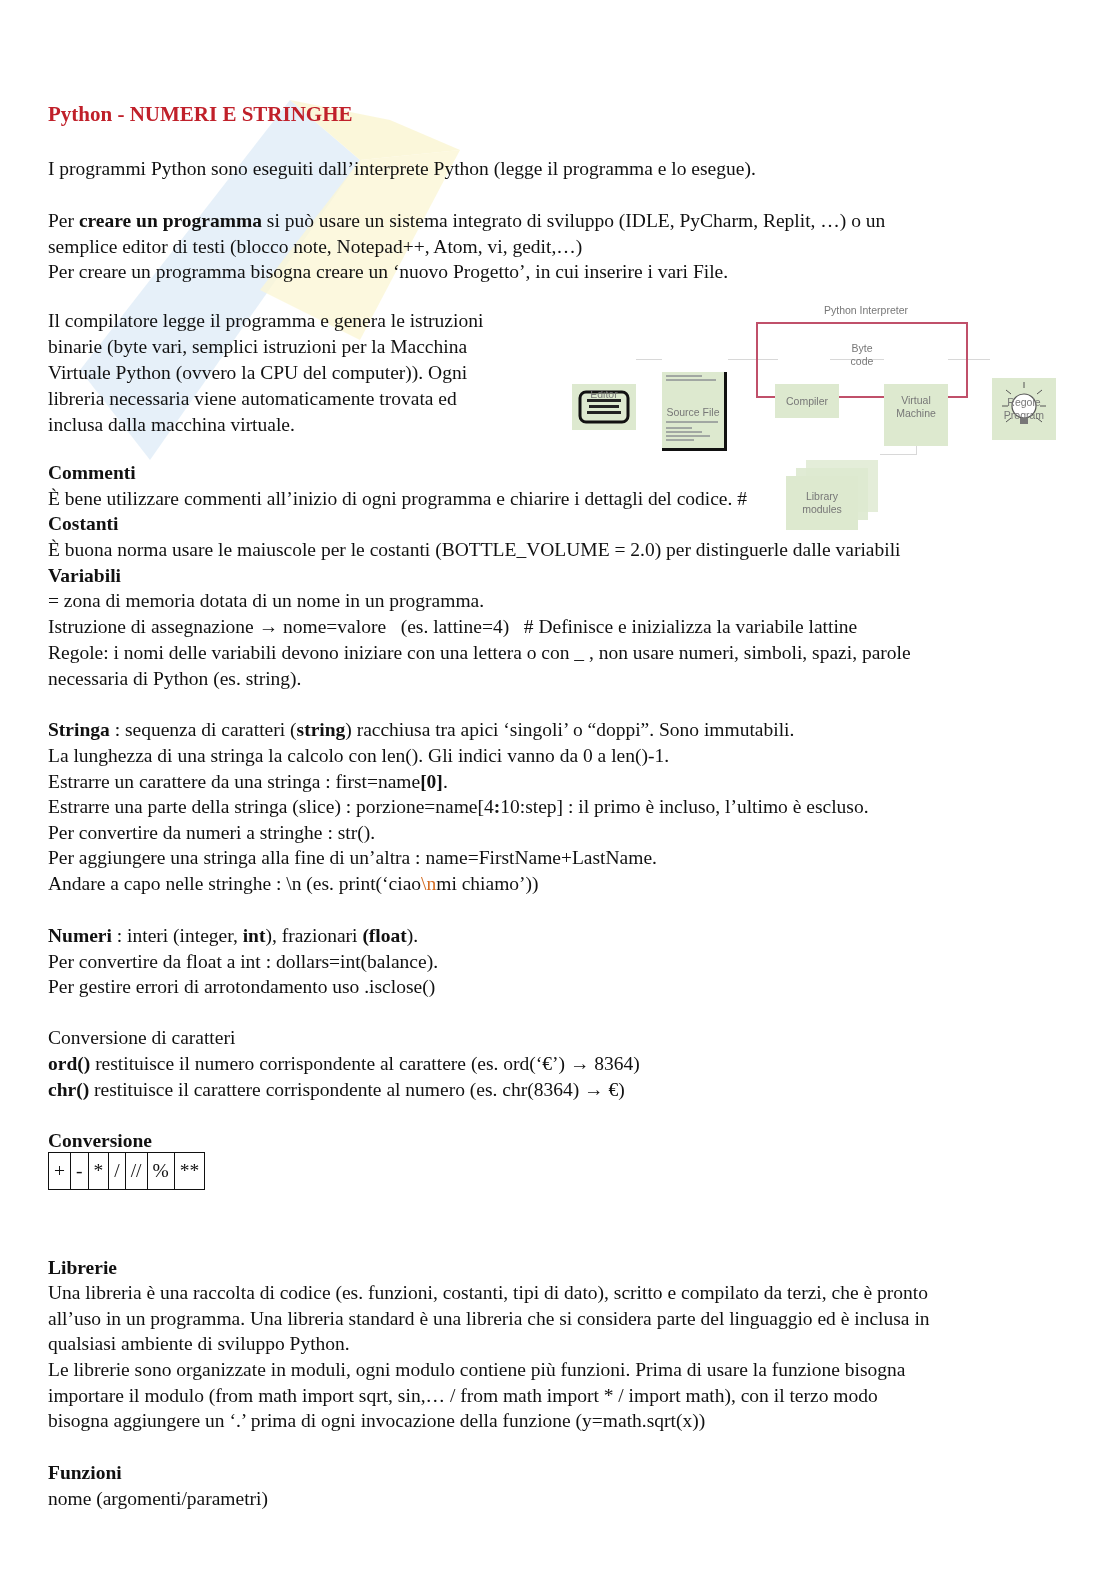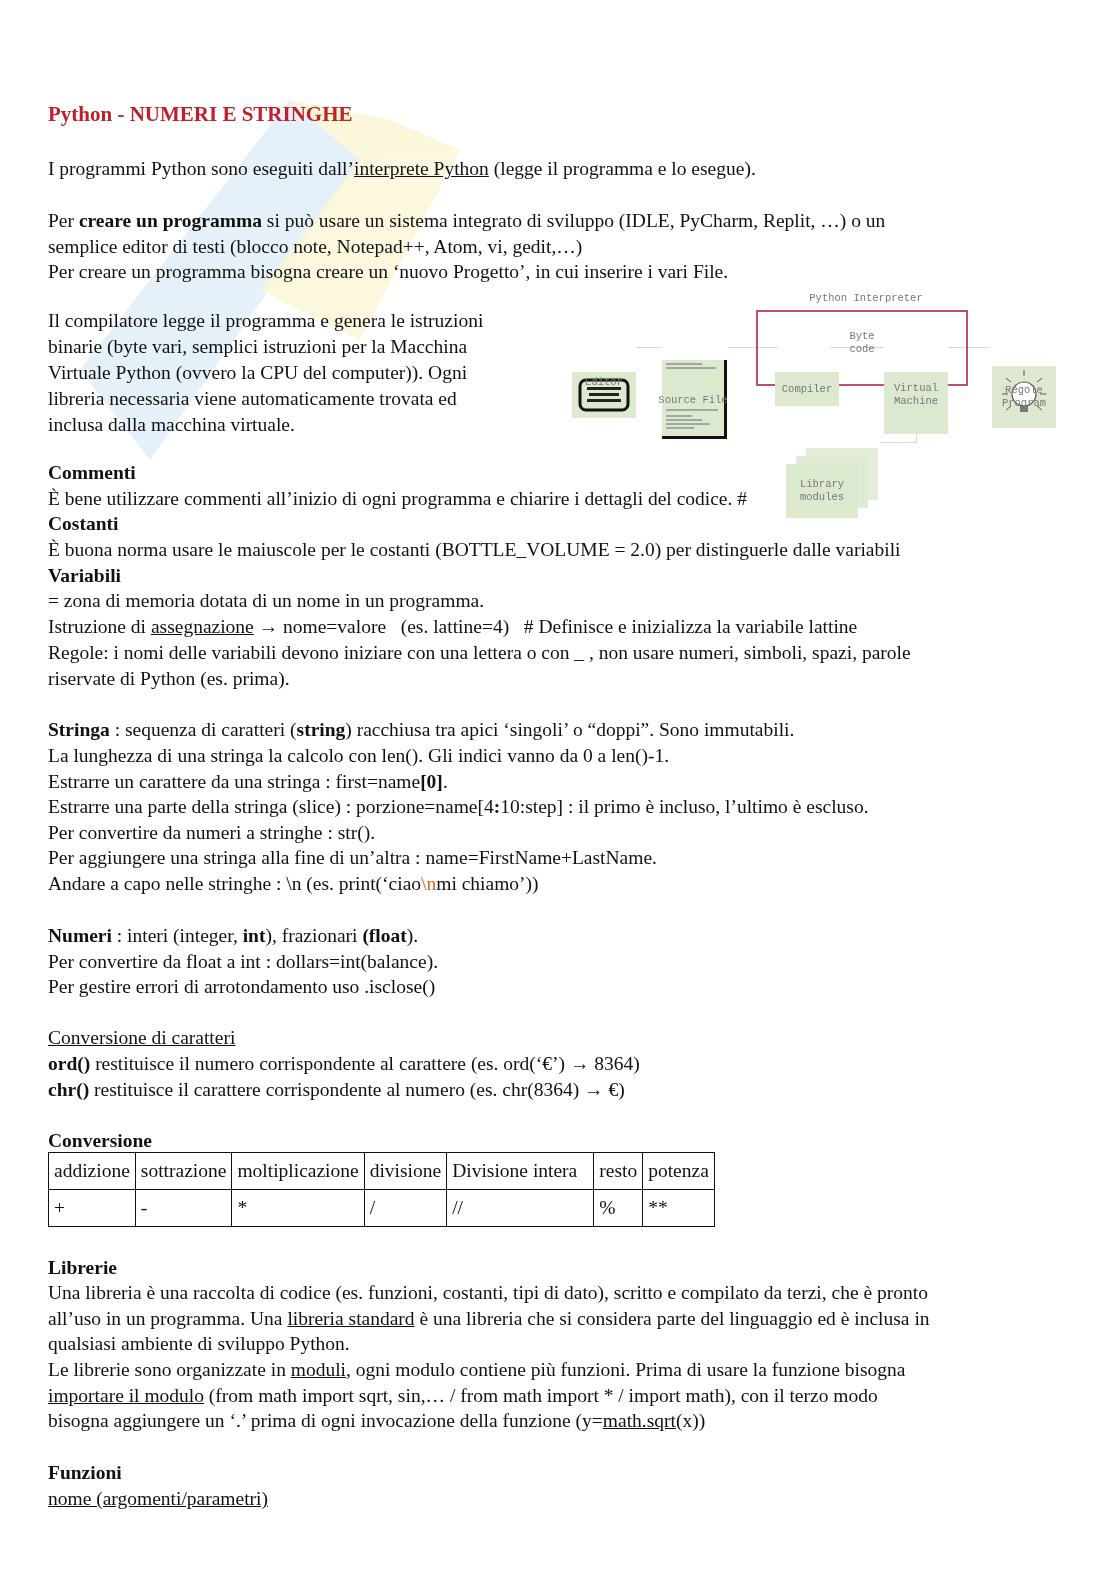--- a/index.html
+++ b/index.html
@@ -3,27 +3,27 @@
 <meta charset="utf-8">
 <style>
   html, body { margin: 0; padding: 0; background: #ffffff; }
   body { width: 1116px; height: 1579px; position: relative; overflow: hidden;
          font-family: "Liberation Serif", "DejaVu Serif", serif; color: #111; }
   .watermark { position: absolute; left: 60px; top: 40px; width: 420px; height: 460px; pointer-events: none; z-index: 0; }
   .page { position: absolute; left: 48px; top: 0; width: 1020px; z-index: 1; }
   .p { position: absolute; left: 0; font-size: 19.5px; line-height: 26px; white-space: nowrap; text-align: right; }
   .title { color: #c0202a; font-weight: bold; font-size: 21px; }
   .b { font-weight: bold; }
-  .u { text-decoration: underline; }
+  .u { }
   .orange { color: #d2691e; }
   .h { font-weight: bold; }
   table.arith { position: absolute; left: 0; top: 1152px; border-collapse: collapse; font-size: 19.5px; }
   table.arith td { border: 1.6px solid #111; padding: 2px 5px; height: 32px; white-space: nowrap; }
-  .diagram { position: absolute; left: 568px; top: 288px; width: 500px; height: 190px; z-index: 1;
-             font-family: Liberation Mono, monospace; color: #666; font-size: 10.5px; }
+  .diagram { position: absolute; left: 568px; top: 300px; width: 500px; height: 190px; z-index: 1;
+             font-family: Liberation Sans, sans-serif; color: #666; font-size: 10.5px; }
   .box { position: absolute; background: #dde9cf; margin-top: 48px; }
   .lbl { position: absolute; text-align: center; color: #777; font-size: 10.5px; line-height: 12px; }
   .line { position: absolute; background: #d8d8d8; }
 </style>
 </head>
 <body>
 
 <svg class="watermark" viewBox="0 0 420 460">
   <polygon points="20,330 230,60 300,120 90,420" fill="#e3eef8" opacity="0.9"></polygon>
   <polygon points="230,60 330,80 400,110 300,120" fill="#fbf6d6" opacity="0.9"></polygon>
@@ -53,21 +53,21 @@
   <div class="p h" style="top:460px">Commenti</div>
   <div class="p" style="top:486px">È bene utilizzare commenti all’inizio di ogni programma e chiarire i dettagli del codice. #</div>
   <div class="p h" style="top:511px">Costanti</div>
   <div class="p" style="top:537px">È buona norma usare le maiuscole per le costanti (BOTTLE_VOLUME = 2.0) per distinguerle dalle variabili</div>
   <div class="p h" style="top:563px">Variabili</div>
   <div class="p" style="top:588px">= zona di memoria dotata di un nome in un programma.</div>
   <div class="p" style="top:614px">
     <span>Istruzione di </span><span class="u">assegnazione</span><span style="white-space:pre"> → nome=valore   (es. lattine=4)   # Definisce e inizializza la variabile lattine</span>
   </div>
   <div class="p" style="top:640px">Regole: i nomi delle variabili devono iniziare con una lettera o con _ , non usare numeri, simboli, spazi, parole</div>
-  <div class="p" style="top:666px">riservate di Python (es. prima).</div>
+  <div class="p" style="top:666px">necessaria di Python (es. string).</div>
 
   <div class="p" style="top:717px">
     <span class="b">Stringa</span><span> : sequenza di caratteri (</span><span class="b">string</span><span>) racchiusa tra apici ‘singoli’ o “doppi”. Sono immutabili.</span>
   </div>
   <div class="p" style="top:743px">La lunghezza di una stringa la calcolo con len(). Gli indici vanno da 0 a len()-1.</div>
   <div class="p" style="top:769px">
     <span>Estrarre un carattere da una stringa : first=name</span><span class="b">[0]</span><span>.</span>
   </div>
   <div class="p" style="top:794px">
     <span>Estrarre una parte della stringa (slice) : porzione=name[4</span><span class="b">:</span><span>10:step] : il primo è incluso, l’ultimo è escluso.</span>
@@ -88,29 +88,20 @@
   <div class="p" style="top:1051px">
     <span class="b">ord()</span><span> restituisce il numero corrispondente al carattere (es. ord(‘€’) → 8364)</span>
   </div>
   <div class="p" style="top:1077px">
     <span class="b">chr()</span><span> restituisce il carattere corrispondente al numero (es. chr(8364) → €)</span>
   </div>
 
   <div class="p h" style="top:1128px">Conversione</div>
   <table class="arith">
     <tbody>
-        <tr>
-      <td>addizione</td>
-      <td>sottrazione</td>
-      <td>moltiplicazione</td>
-      <td>divisione</td>
-      <td style="padding-right:16px">Divisione intera</td>
-      <td>resto</td>
-      <td>potenza</td>
-    </tr>
     <tr>
       <td>+</td>
       <td>-</td>
       <td>*</td>
       <td>/</td>
       <td>//</td>
       <td>%</td>
       <td>**</td>
     </tr>
   </tbody>

